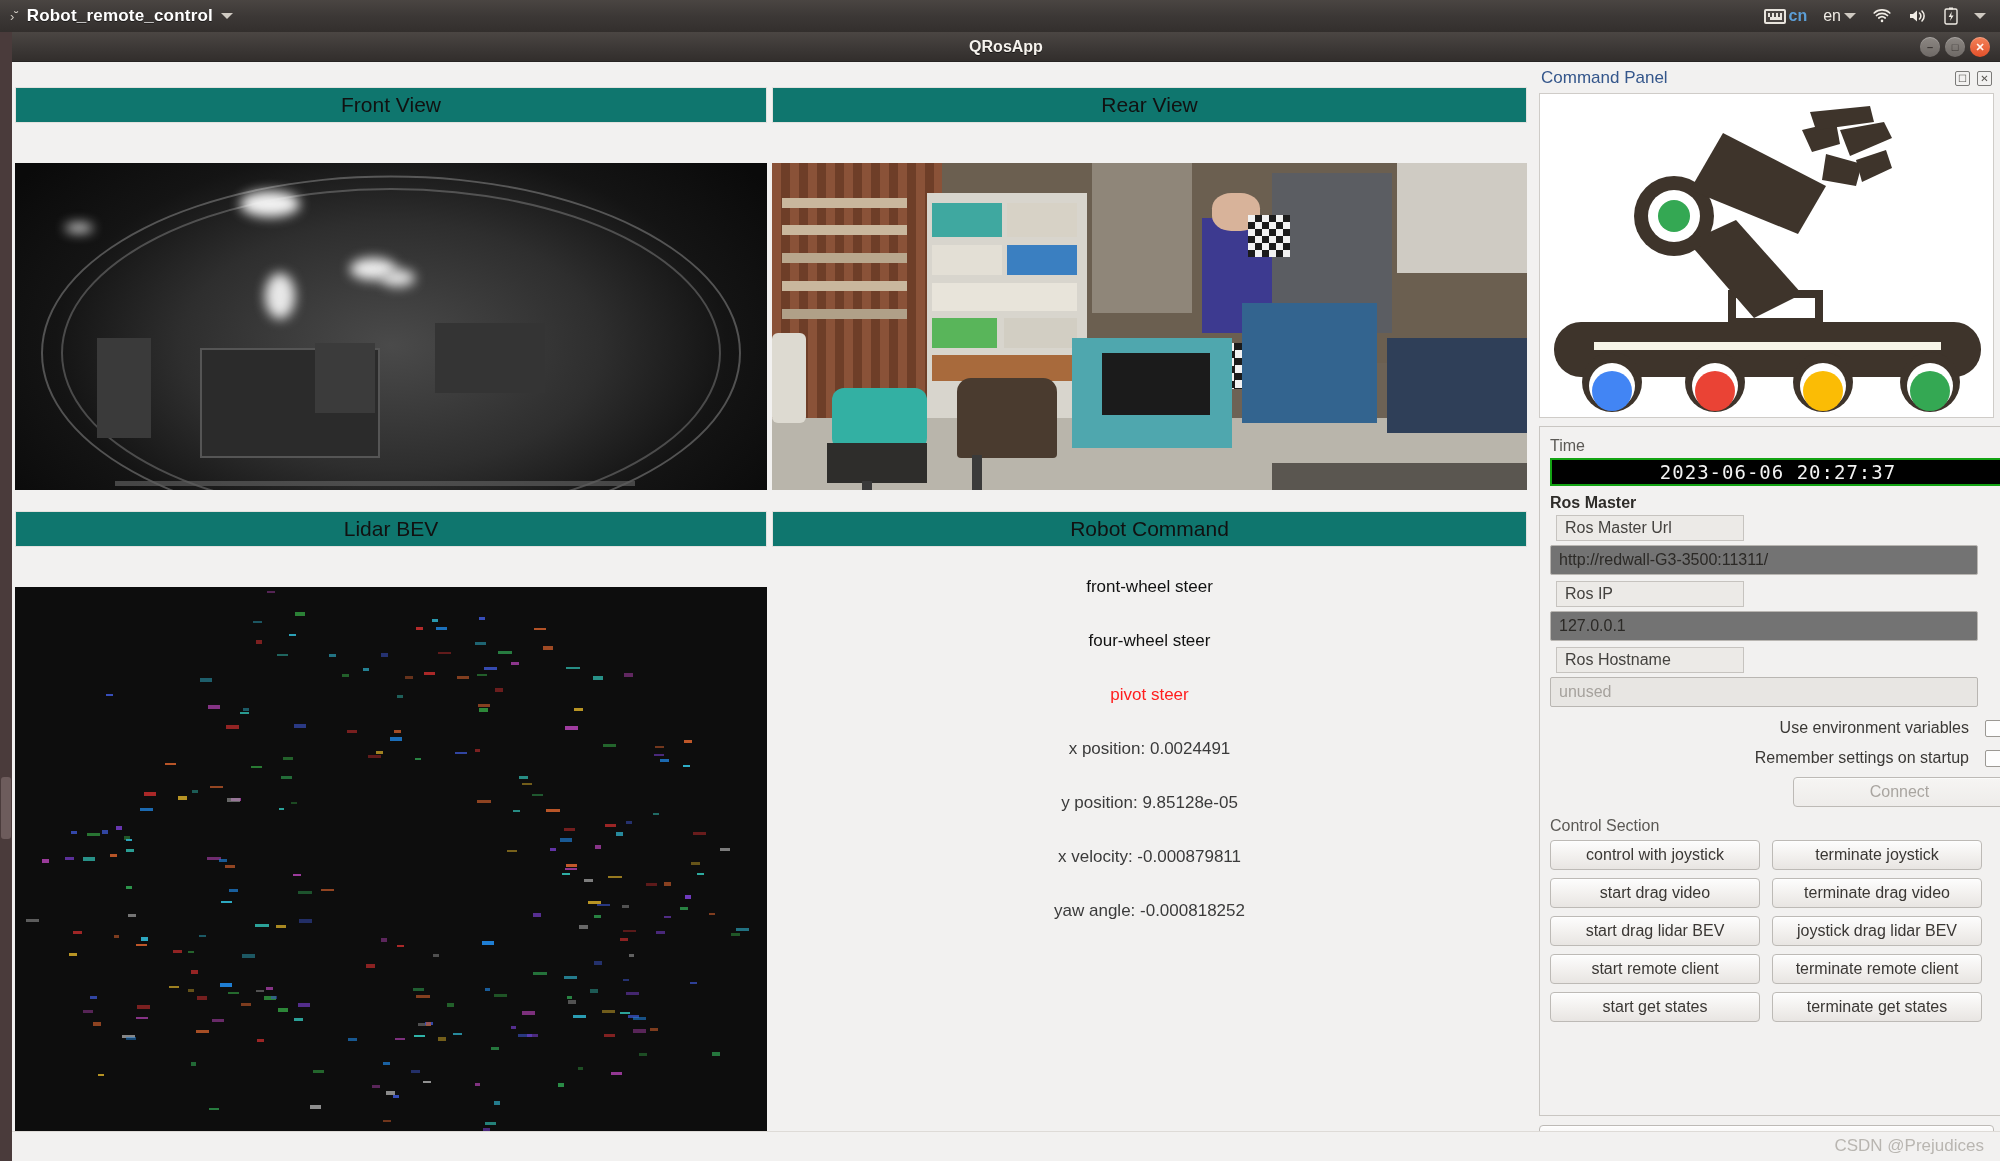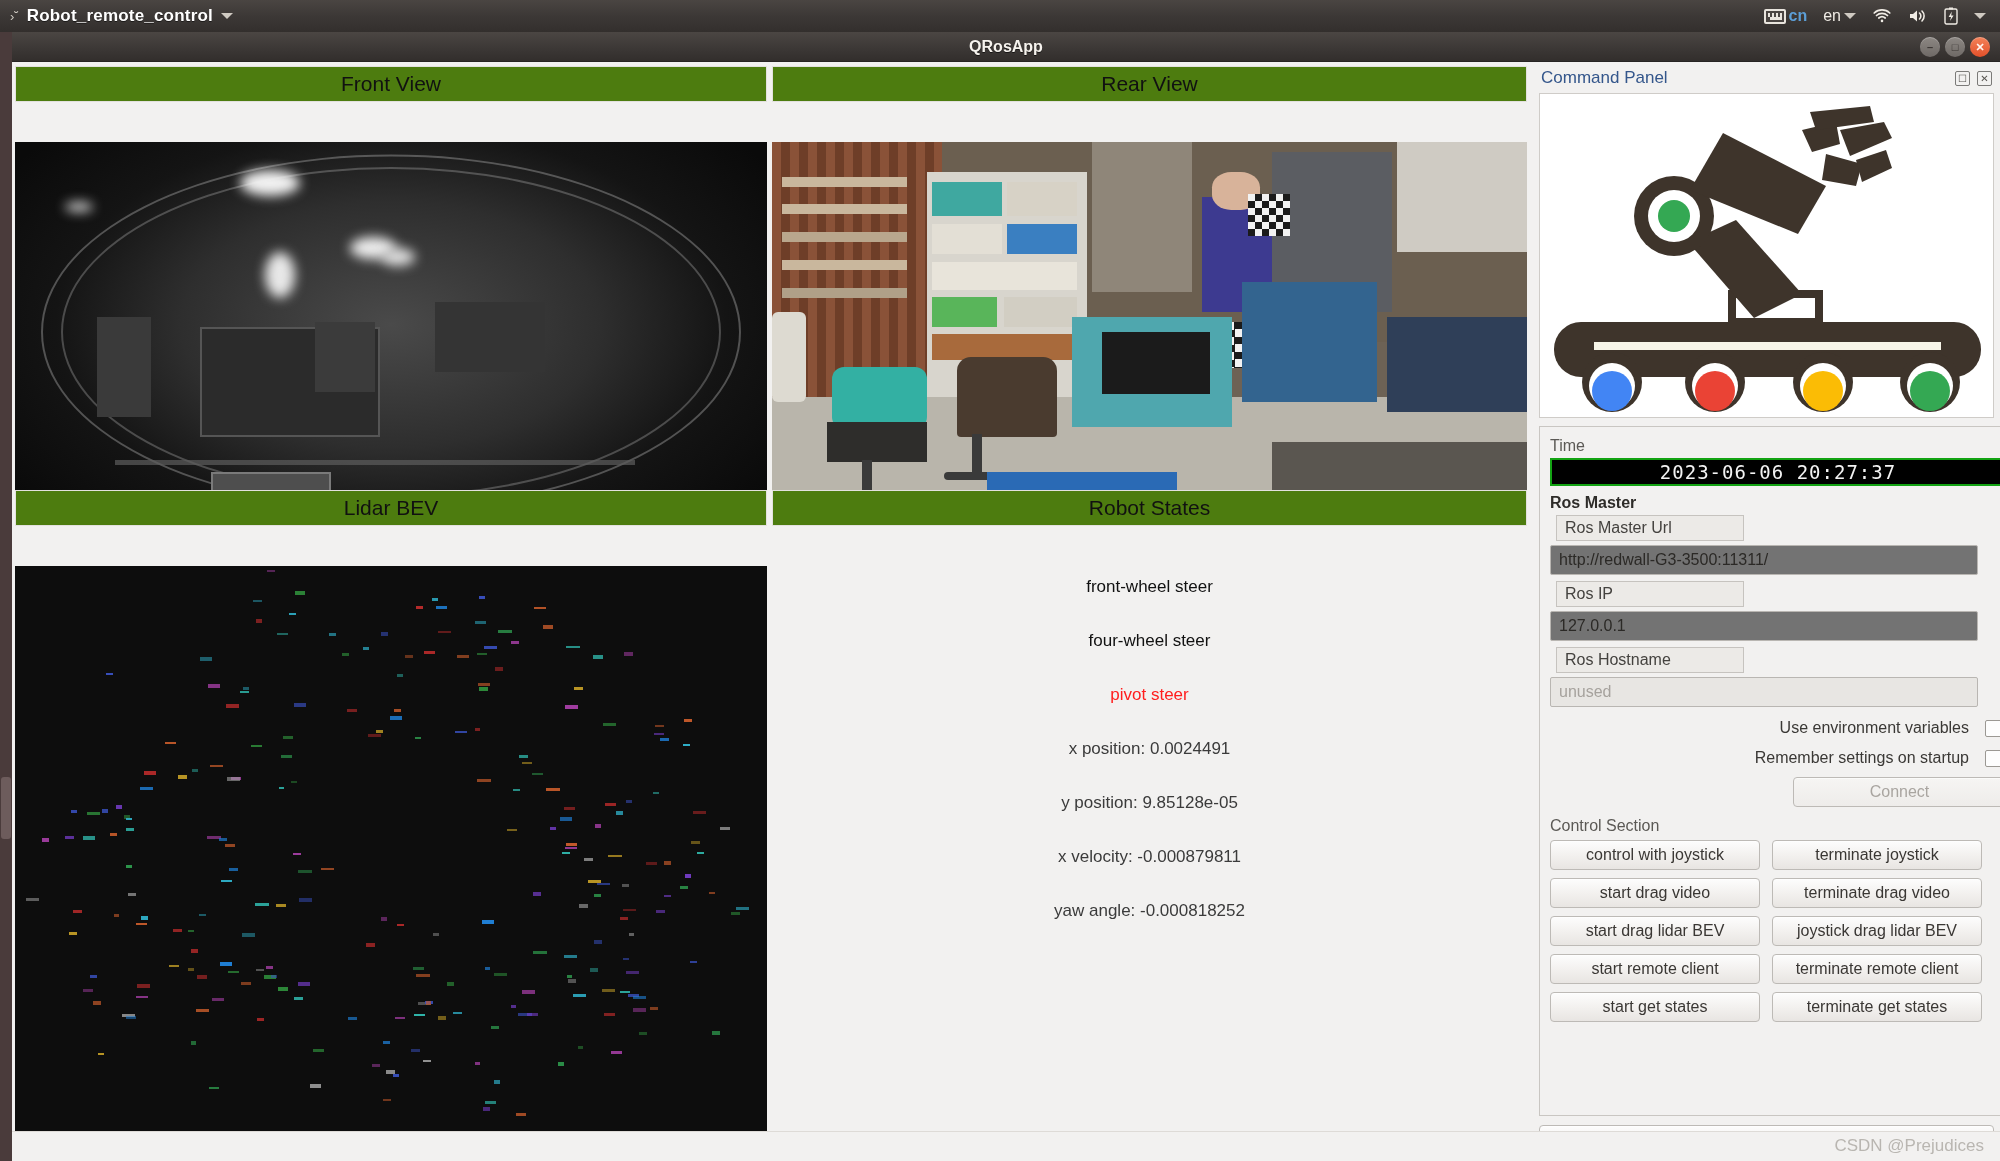--- a/index.html
+++ b/index.html
@@ -76,23 +76,23 @@
 
   
   #work { position: absolute; left: 0; top: 31px; width: 1988px; height: 1098px; }
 
   
   #central { position: absolute; left: 0; top: 0; width: 1521px; height: 1068px;
              background: #f2f1f0; padding: 3px 2px 0 3px; }
 
   .cell { position: absolute; background: #f2f1f0; }
   .cellhdr {
-    background: #4d7c0f; border: 1px solid #e3e1de;
+    background: #0f766e; border: 1px solid #e3e1de;
     height: 36px; display: flex; align-items: center; justify-content: center;
-    font-size: 21px; color: #111111; font-family: "Liberation Sans", sans-serif;
+    font-size: 21px; color: #111111; font-family: "Liberation Sans", sans-serif; margin-top: 21px;
   }
   .cellbody { position: absolute; left: 0; right: 0; overflow: hidden; }
 
   
   #front-view { left: 3px; top: 3px; width: 752px; height: 420px; }
   #front-view .cellhdr { width: 752px; }
   #front-img { top: 40px; height: 380px; width: 752px; background: #1a1a1a; position: relative; }
 
   
   #rear-view { left: 760px; top: 3px; width: 755px; height: 420px; }
@@ -564,21 +564,21 @@
             <div class="rect" style="left:470px;top:140px;width:135px;height:120px;background:#33648f;"></div>
             <div class="rect" style="left:615px;top:175px;width:140px;height:95px;background:#2f3f58;"></div>
             <div class="rect" style="left:500px;top:300px;width:255px;height:80px;background:#5a5650;"></div>
             <div class="rect" style="left:215px;top:330px;width:190px;height:50px;background:#2a6ab5;"></div>
             <div class="rect" style="left:230px;top:348px;width:150px;height:32px;background:#c4382f;"></div>
           </div>
         </div>
       </div>
 
       <div class="cell" id="states-view">
-        <div class="cellhdr">Robot States</div>
+        <div class="cellhdr">Robot Command</div>
         <div class="cellbody" id="states-body">
           <div class="state-line state-mode">front-wheel steer</div>
           <div class="state-line state-mode">four-wheel steer</div>
           <div class="state-line state-mode active">pivot steer</div>
           <div class="state-line">x position: 0.0024491</div>
           <div class="state-line">y position: 9.85128e-05</div>
           <div class="state-line">x velocity: -0.000879811</div>
           <div class="state-line">yaw angle: -0.000818252</div>
         </div>
       </div>

